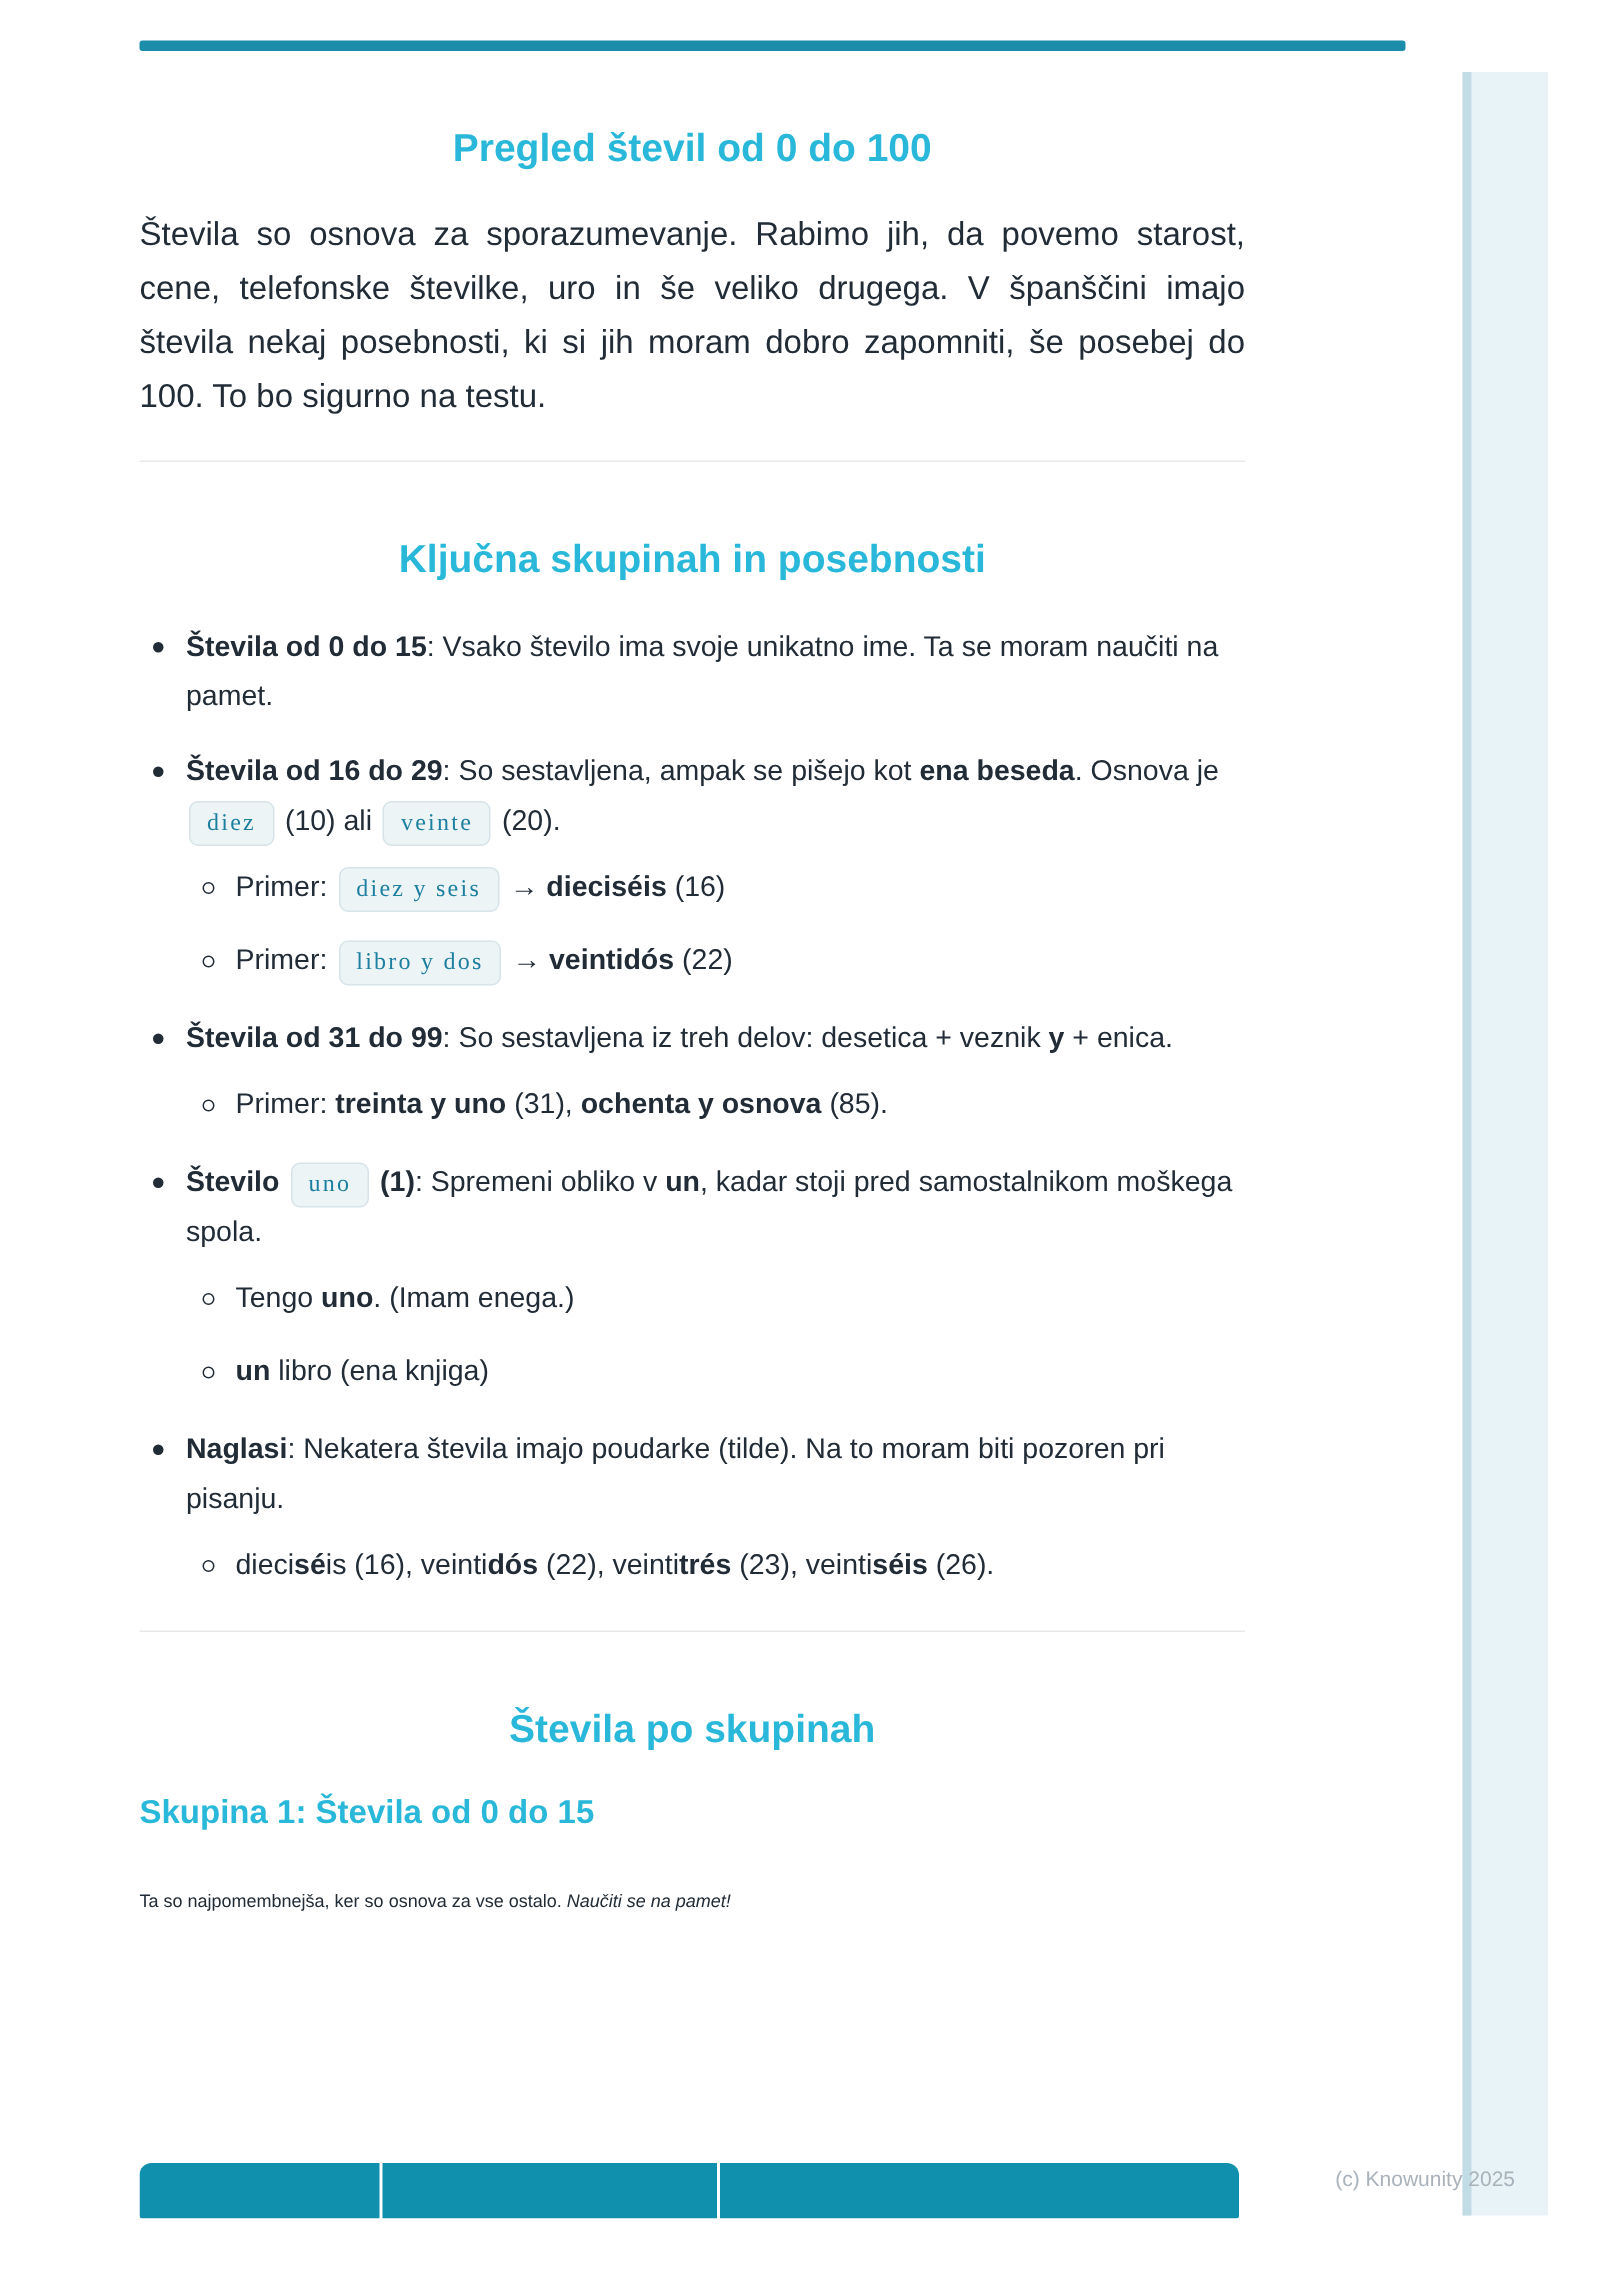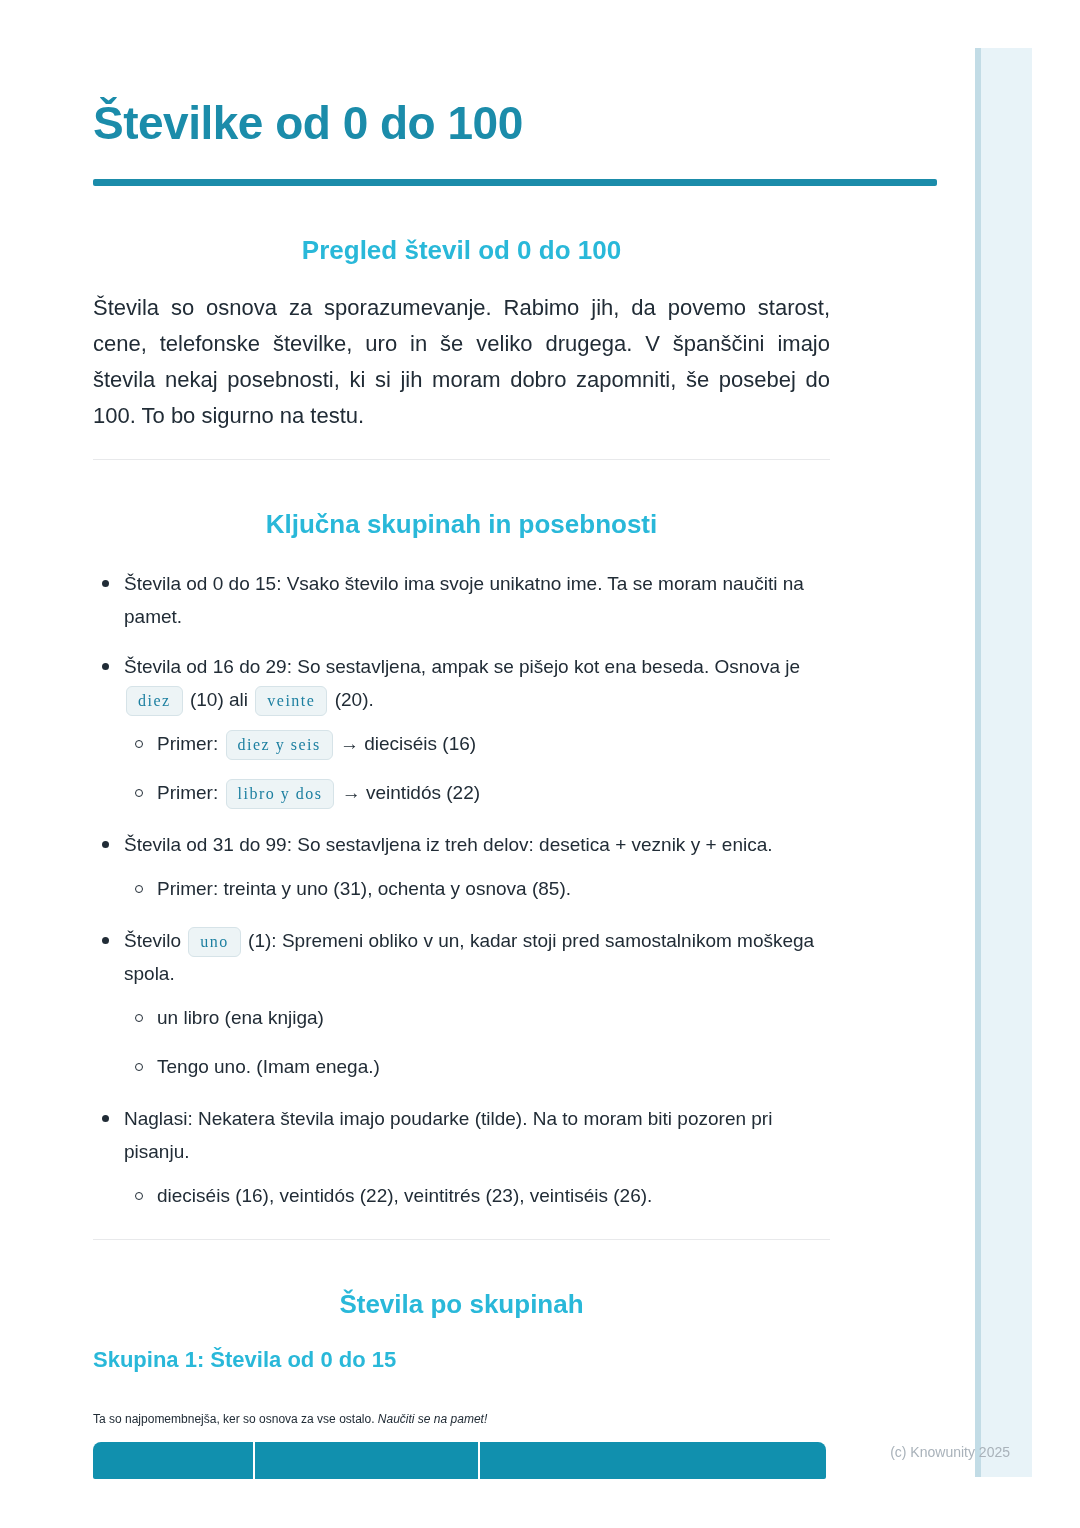--- a/index.html
+++ b/index.html
@@ -78,21 +78,21 @@
     list-style:none;margin-top:10px;
   }
   ul.sub-list > li{
     position:relative;padding-left:33px;margin-bottom:13px;
     font-size:19px;line-height:36px;
   }
   ul.sub-list > li::before{
     content:"";position:absolute;left:11px;top:14px;width:6px;height:6px;
     border-radius:50%;border:1.6px solid var(--body-text,#212c36);background:transparent;
   }
-  b{font-weight:400;}
+  b{font-weight:700;}
   i{font-style:italic;}
   code.chip{
     display:inline-block;
     font-family:Liberation Serif, serif;
     font-size:16px;line-height:22px;letter-spacing:1.5px;
     color:var(--code-text,#1c7fa0);
     background:var(--code-bg,#edf4f6);
     border:1px solid var(--code-border,#d6e3e8);
     border-radius:6px;
     padding:3px 11px;
@@ -115,41 +115,40 @@
     font-size:14px;line-height:18px;
     color:var(--footer-text,#a9b2ba);
   }
 </style>
 </head>
 <body>
 
 <div class="right-strip"></div>
 
 <main class="content">
-  <h1 class="page-title">Številke od 0 do 100</h1>
   <div class="title-rule"></div>
 
   <h2 class="section-heading">Pregled števil od 0 do 100</h2>
   <p class="lead">Števila so osnova za sporazumevanje. Rabimo jih, da povemo starost, cene, telefonske številke, uro in še veliko drugega. V španščini imajo števila nekaj posebnosti, ki si jih moram dobro zapomniti, še posebej do 100. To bo sigurno na testu.</p>
 
   <hr class="divider">
 
   <h2 class="section-heading">Ključna skupinah in posebnosti</h2>
   <ul class="rules">
       <li><b>Števila od 0 do 15</b>: Vsako število ima svoje unikatno ime. Ta se moram naučiti na pamet.</li>
       <li><b>Števila od 16 do 29</b>: So sestavljena, ampak se pišejo kot <b>ena beseda</b>. Osnova je <code class="chip">diez</code> (10) ali <code class="chip">veinte</code> (20).<ul class="sub-list">
           <li>Primer: <code class="chip">diez y seis</code> → <b>dieciséis</b> (16)</li>
           <li>Primer: <code class="chip">libro y dos</code> → <b>veintidós</b> (22)</li>
         </ul></li>
       <li><b>Števila od 31 do 99</b>: So sestavljena iz treh delov: desetica + veznik <b>y</b> + enica.<ul class="sub-list">
           <li>Primer: <b>treinta y uno</b> (31), <b>ochenta y osnova</b> (85).</li>
         </ul></li>
       <li><b>Število</b> <code class="chip">uno</code> <b>(1)</b>: Spremeni obliko v <b>un</b>, kadar stoji pred samostalnikom moškega spola.<ul class="sub-list">
+          <li>Tengo <b>uno</b>. (Imam enega.)</li>
           <li><b>un</b> libro (ena knjiga)</li>
-          <li>Tengo <b>uno</b>. (Imam enega.)</li>
         </ul></li>
       <li><b>Naglasi</b>: Nekatera števila imajo poudarke (tilde). Na to moram biti pozoren pri pisanju.<ul class="sub-list">
           <li>dieci<b>sé</b>is (16), veinti<b>dós</b> (22), veinti<b>trés</b> (23), veinti<b>séis</b> (26).</li>
         </ul></li>
     </ul>
 
   <hr class="divider">
 
   <h2 class="section-heading">Števila po skupinah</h2>
   <h3 class="subsection-heading">Skupina 1: Števila od 0 do 15</h3>

